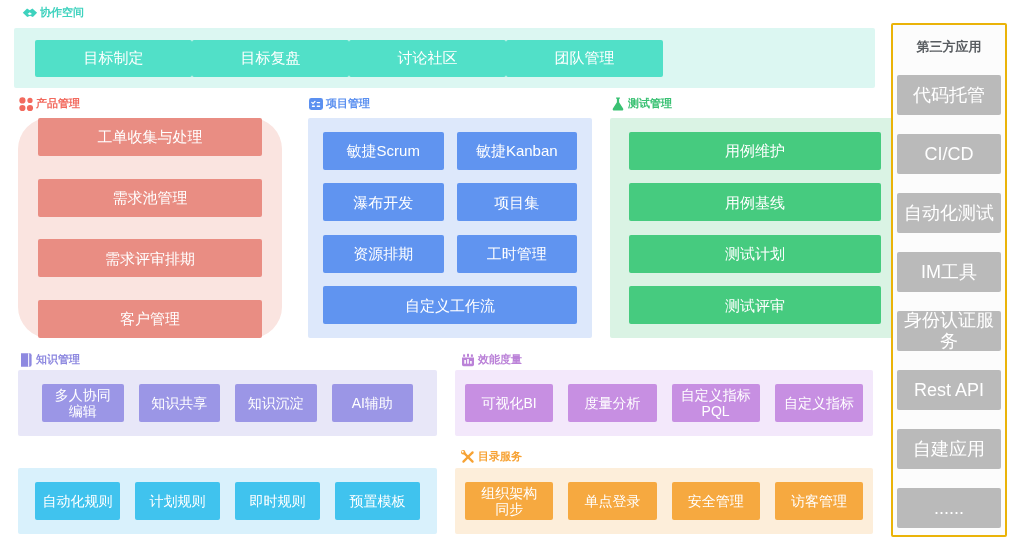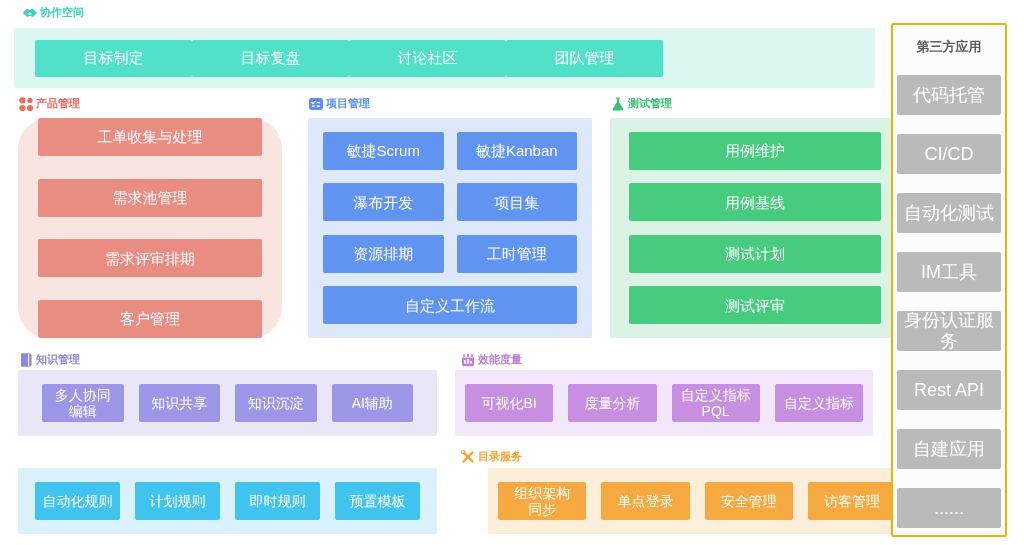--- a/index.html
+++ b/index.html
@@ -39,21 +39,21 @@
   
   .t-knowledge  { left:18px;  top:352px; }
   .t-metrics    { left:460px; top:352px; }
   .t-automation { left:18px;  top:449px;margin-top:37px; }
   .t-directory  { left:460px; top:449px; }
   .strip { height:66px; display:flex; align-items:center; justify-content:space-between; gap:15px; }
   .strip .chip { flex:1; height:38px; font-size:14px; }
   .b-knowledge  { left:18px;  top:370px; width:419px; padding:0 24px; }
   .b-metrics    { left:455px; top:370px; width:418px; padding:0 10px;align-items:center; }
   .b-automation { left:18px;  top:468px; width:419px; padding:16px 17px; }
-  .b-directory  { left:455px; top:468px; width:418px; padding:0 10px;margin-left:33px; }
+  .b-directory  { left:455px; top:468px; width:418px; padding:0 10px; }
 
   
   .sidebar { position:absolute; left:891px; top:23px; width:116px; height:514px;
              background:#fcfcfc; border:2px solid #eab308; border-radius:2px;
              display:flex; flex-direction:column; align-items:center; padding-top:13px; }
   .sidebar-title { font-size:13px; font-weight:bold; color:#585c60; }
   .sidebar .chip { width:104px; height:40px; font-size:18px; background:var(--btn); margin-top:19px; flex:0 0 40px; }
 </style>
 </head>
 <body>

